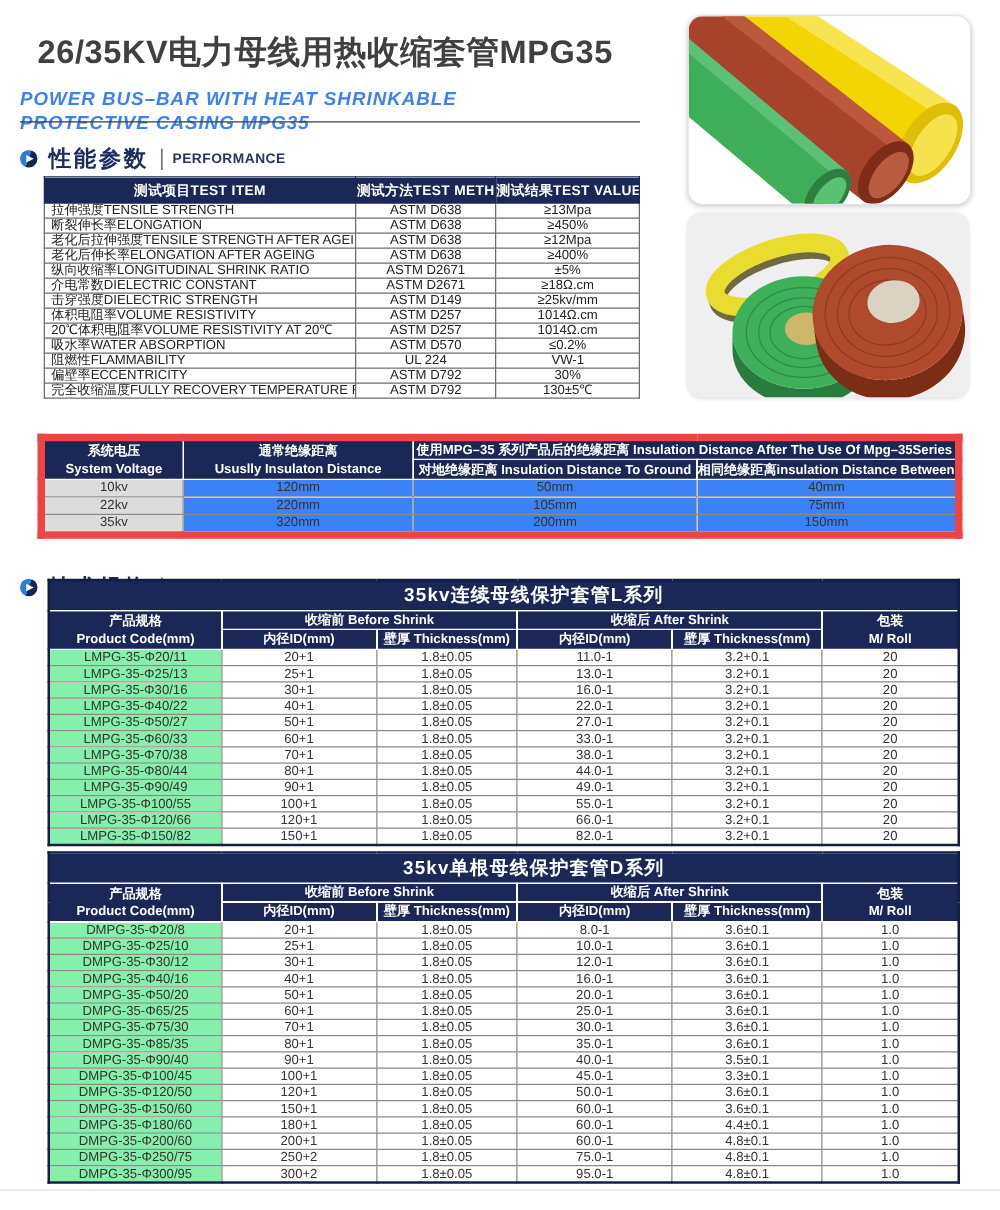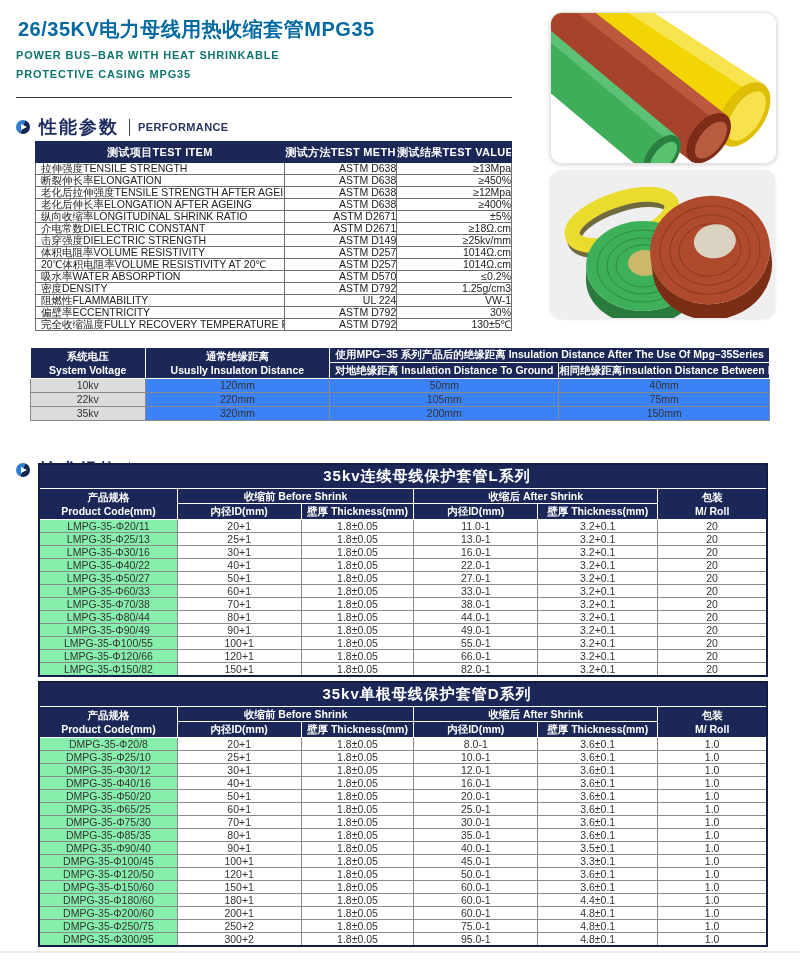--- a/index.html
+++ b/index.html
@@ -7,26 +7,27 @@
     position:relative;
     width:800px;height:968px;
     background:#ffffff;
     font-family:"Liberation Sans", sans-serif;
     color:#222;
     overflow:hidden;
   }
   
   .masthead{position:absolute;left:16px;top:12px;width:505px;}
   .masthead h1{
-    margin:2px;font-size:20px;font-weight:bold;color:#0369a1;
+    margin:14px;font-size:26px;font-weight:bold;color:#404040;
     letter-spacing:0.5px;line-height:30px;white-space:nowrap;
   }
   .masthead .sub{
-    font-size:11px;color:#0f766e;letter-spacing:0.8px;line-height:19px;
+    font-size:15px;color:#3b82f6;letter-spacing:0.8px;line-height:19px;
     font-weight:bold;
+    font-style:italic;
   }
   .rule{position:absolute;left:16px;top:97px;width:496px;height:1px;background:#3c3c3c;}
 
   
   .photo{position:absolute;border-radius:12px;overflow:hidden;}
   .photo1{left:550px;top:12px;width:225px;height:150px;background:#fff;
     border:1px solid #e3e3e3;box-shadow:0 1px 4px rgba(0,0,0,.18);}
   .photo2{left:550px;top:170px;width:225px;height:148px;background:#efefef;
     box-shadow:0 1px 3px rgba(0,0,0,.12);}
   .photo svg{display:block;}
@@ -51,27 +52,27 @@
   th,td{padding:0;overflow:hidden;white-space:nowrap;}
 
   
   .perf-table{position:absolute;left:35px;top:141px;width:477px;font-size:10.5px;
     border:1px solid #15803d;}
   .perf-table thead th{
     background:#1b2757;color:#fff;height:20px;font-size:11px;font-weight:bold;
     border:1px solid #1b2757;letter-spacing:0.3px;
   }
   .perf-table tbody td{
-    height:11px;line-height:11px;border:1px solid #6e6e6e;color:#222;text-align:right;
+    height:11px;line-height:11px;border:1px solid #6e6e6e;color:#222;text-align:center;
   }
   .perf-table tbody td:first-child{text-align:left;padding-left:5px;}
 
   
   .ins-table{position:absolute;left:30px;top:347px;width:740px;font-size:10.5px;
-    border:1px solid #ef4444;}
+    border:6px solid #ef4444;}
   .ins-table thead th{
     background:#1b2757;color:#fff;border:1px solid #fff;font-size:10.5px;font-weight:bold;
   }
   .ins-table thead .two-line{height:30px;}
   .ins-table thead .grp{height:14px;}
   .ins-table thead .sub{height:15px;}
   .ins-table thead .cell-line{line-height:14px;}
   .ins-table tbody td{
     height:13px;line-height:13px;border:1px solid #8a8a8a;text-align:center;color:#333;background:#3b82f6;
   }
@@ -225,25 +226,20 @@
       </tr>
       <tr>
         <td>20℃体积电阻率VOLUME RESISTIVITY AT 20℃</td>
         <td>ASTM D257</td>
         <td>1014Ω.cm</td>
       </tr>
       <tr>
         <td>吸水率WATER ABSORPTION</td>
         <td>ASTM D570</td>
         <td>≤0.2%</td>
-      </tr>
-      <tr>
-        <td>密度DENSITY</td>
-        <td>ASTM D792</td>
-        <td>1.25g/cm3</td>
       </tr>
       <tr>
         <td>阻燃性FLAMMABILITY</td>
         <td>UL 224</td>
         <td>VW-1</td>
       </tr>
       <tr>
         <td>偏壁率ECCENTRICITY</td>
         <td>ASTM D792</td>
         <td>30%</td>

